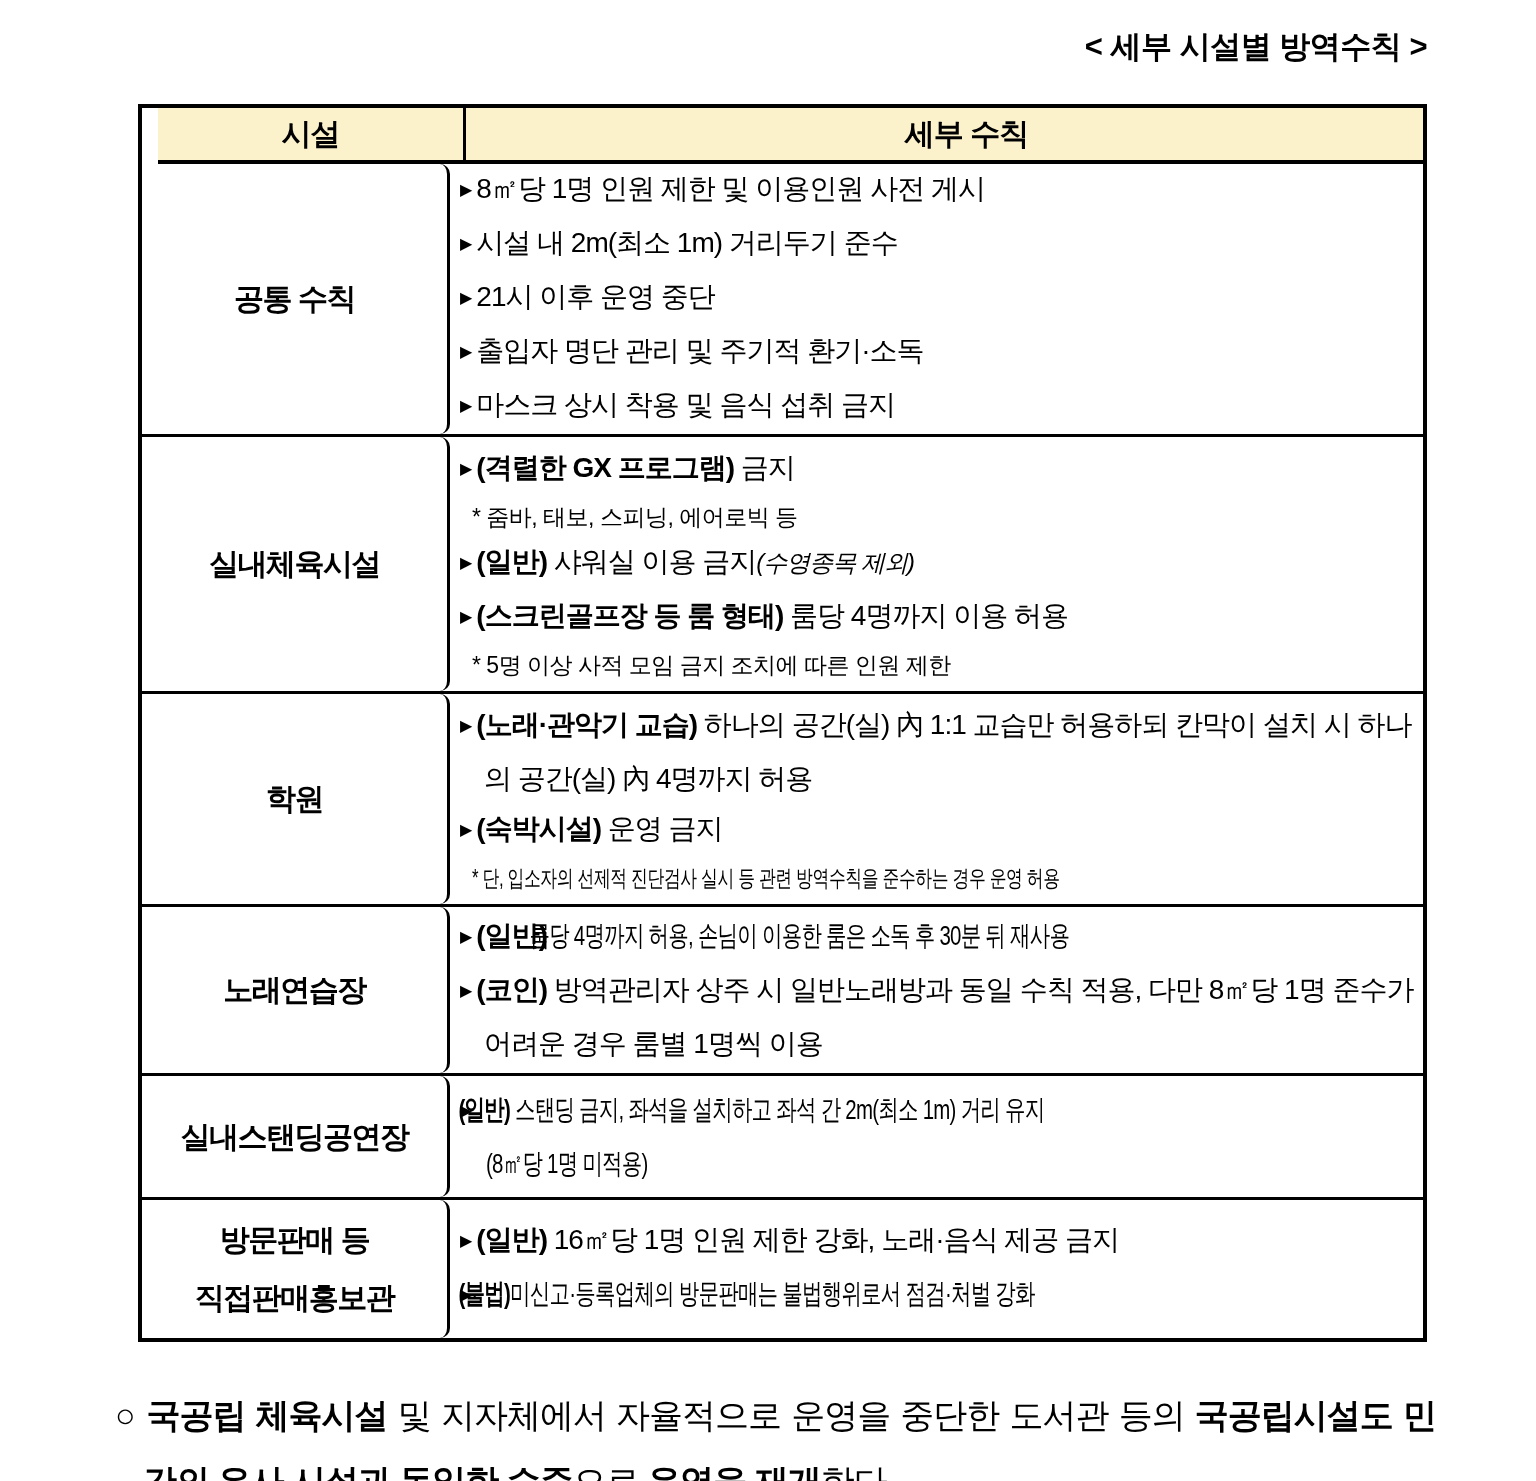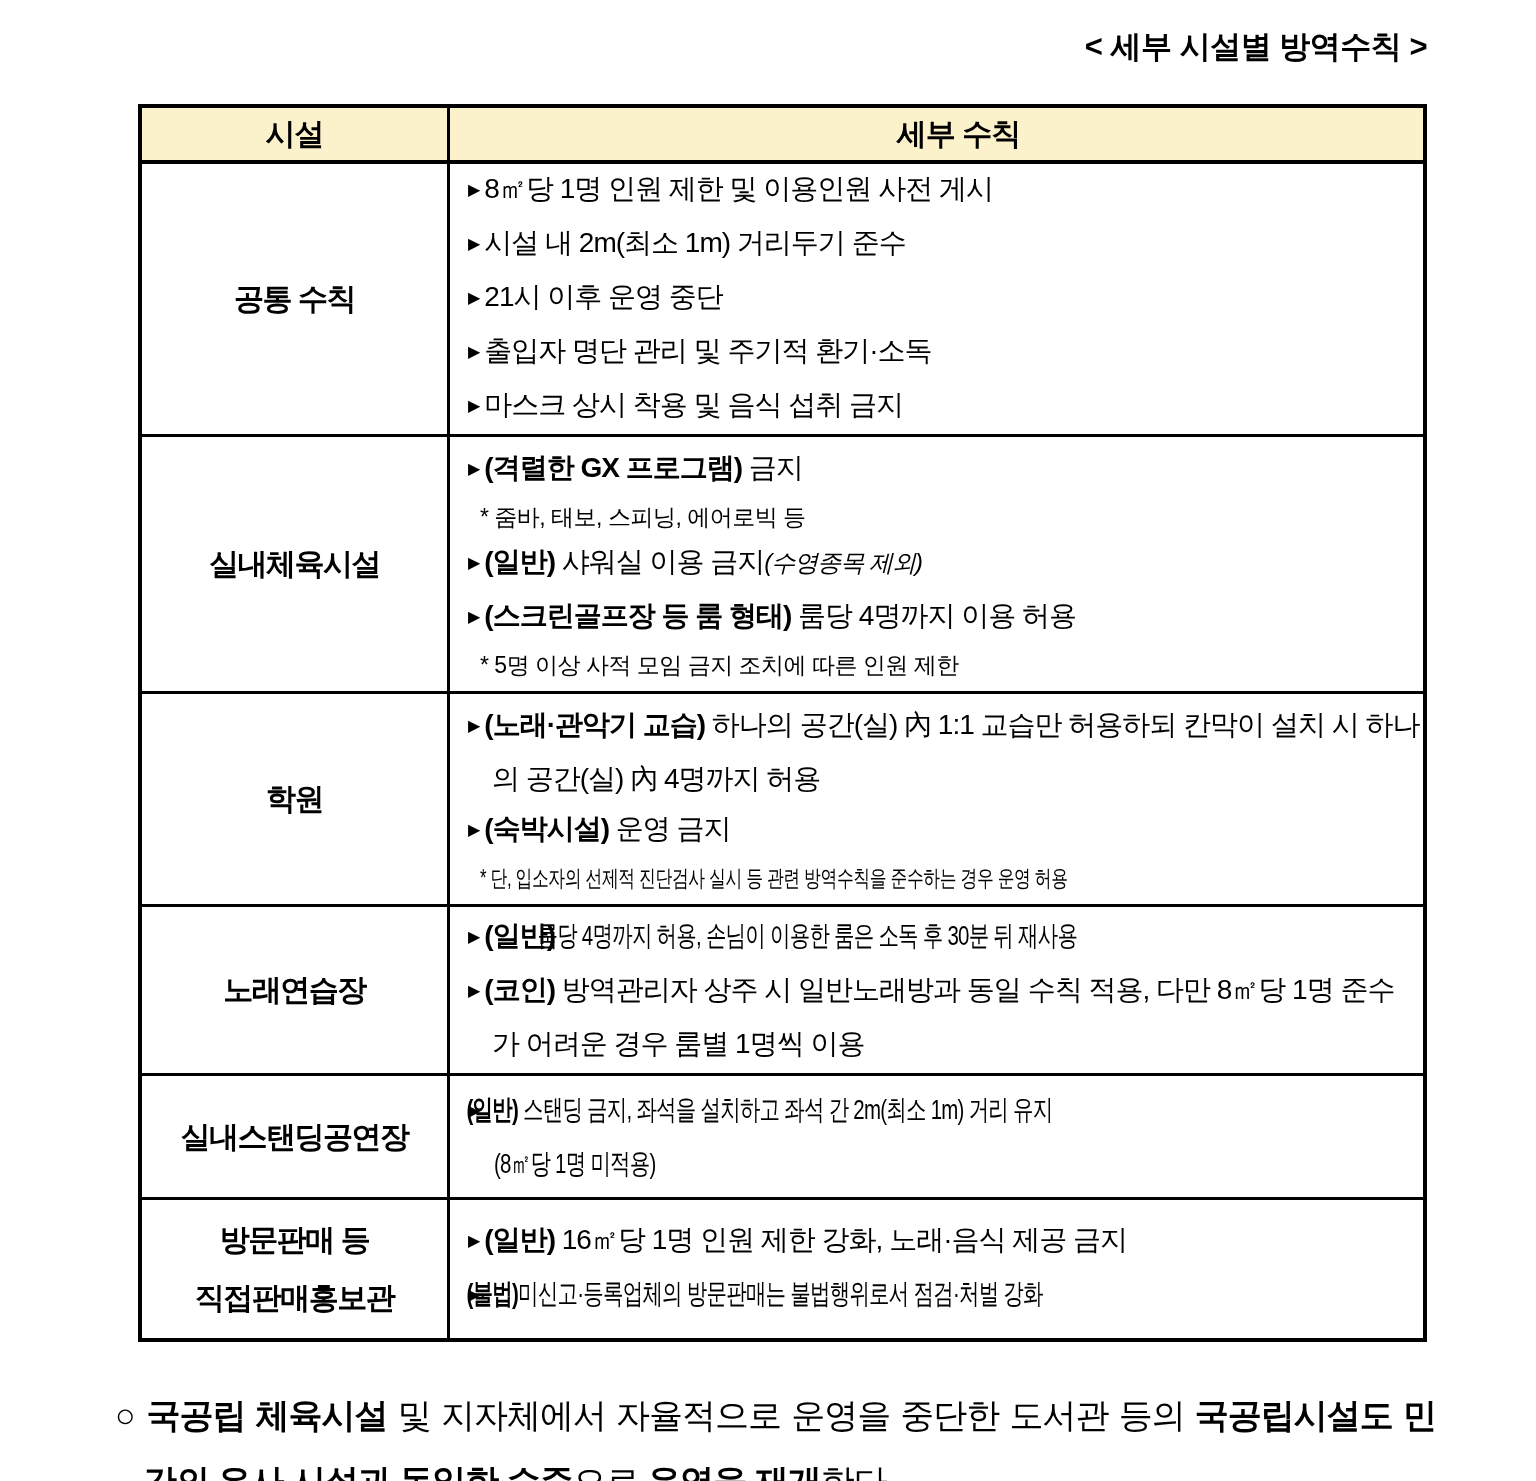--- a/index.html
+++ b/index.html
@@ -12,41 +12,41 @@
 
   .title {
     margin:26px 109px 0 138px; width:1289px; text-align:right;
     font-size:31px; font-weight:700; letter-spacing:-0.5px;
   }
 
   .rules-table {
     position:absolute; left:138px; top:78px; width:1289px;
     border:4px solid #000; background:#fff;
   }
-  .thead { display:flex; background:#FBF2CC; border-bottom:4px solid #000; }
+  .thead { display:flex; background:#FBF2CC; border-bottom:4px solid #000;margin-left:16px; }
   .th { height:52px; display:flex; align-items:center; justify-content:center;
         font-size:30px; font-weight:700; letter-spacing:-1px; }
   .th.c1 { width:308px; border-right:3px solid #000; }
   .th.c2 { flex:1;padding-left:44px; }
 
   .trow { display:flex; border-bottom:3px solid #000; }
   .trow:last-child { border-bottom:none;justify-content:center; }
   .r1 { min-height:255px; } .r2 { min-height:257px; } .r3 { min-height:213px; }
   .r4 { min-height:169px; } .r5 { min-height:124px; } .r6 { min-height:138px; }
 
   .cell-facility {
     width:308px; border-right:3px solid #000; display:flex; flex-direction:column;
     align-items:center; justify-content:center; text-align:center;
-    font-size:30px; font-weight:700; letter-spacing:-1.5px;
+    font-size:30px; font-weight:700; letter-spacing:-1.5px;border-radius:10px;
   }
   .fac-line { line-height:58px; }
 
   .cell-rules {
     flex:1; display:flex; flex-direction:column; justify-content:center;
-    padding:0 2px 0 10px; overflow:hidden;margin-left:8px;
+    padding:0 2px 0 10px; overflow:hidden;
   }
   .line { font-size:28px; line-height:50px; letter-spacing:-1px; }
   .line.bullet { padding-left:24px; text-indent:-24px; }
   .line.note   { font-size:23px; line-height:40px; padding-left:12px; letter-spacing:-0.5px; }
   .line.cont   { padding-left:26px; }
   .marker { font-size:16px; margin-right:5px; position:relative; top:-3px; }
   .b { font-weight:700; }
   .small { font-size:24px;font-style:italic; }
   .cond { display:inline-block; transform:scaleX(0.73); transform-origin:0 60%; white-space:nowrap; }
 

